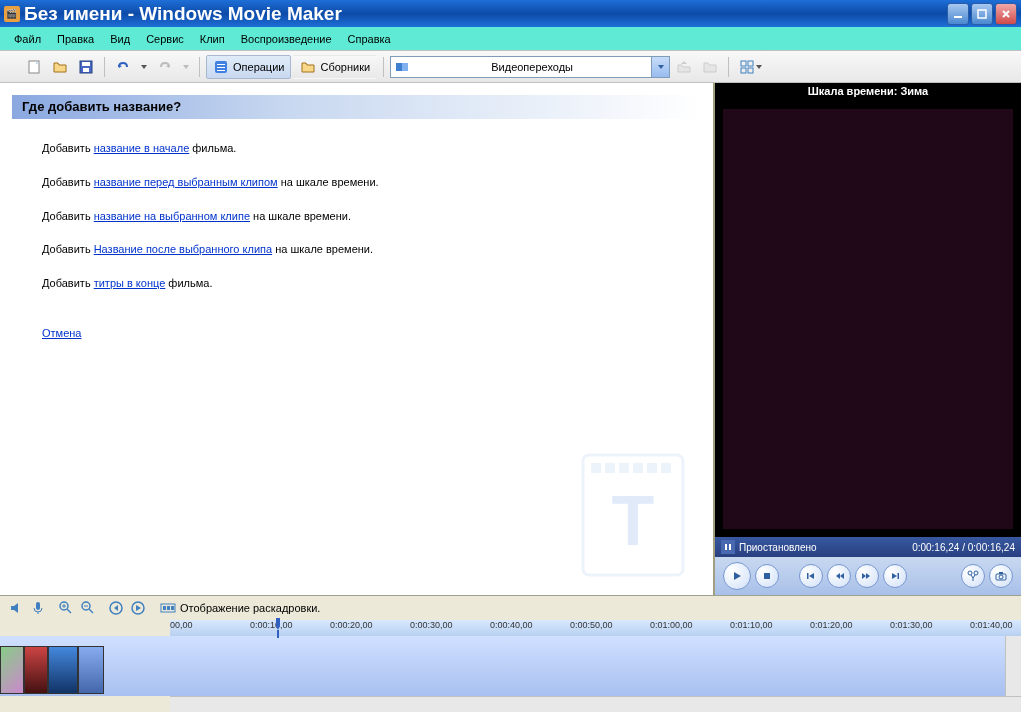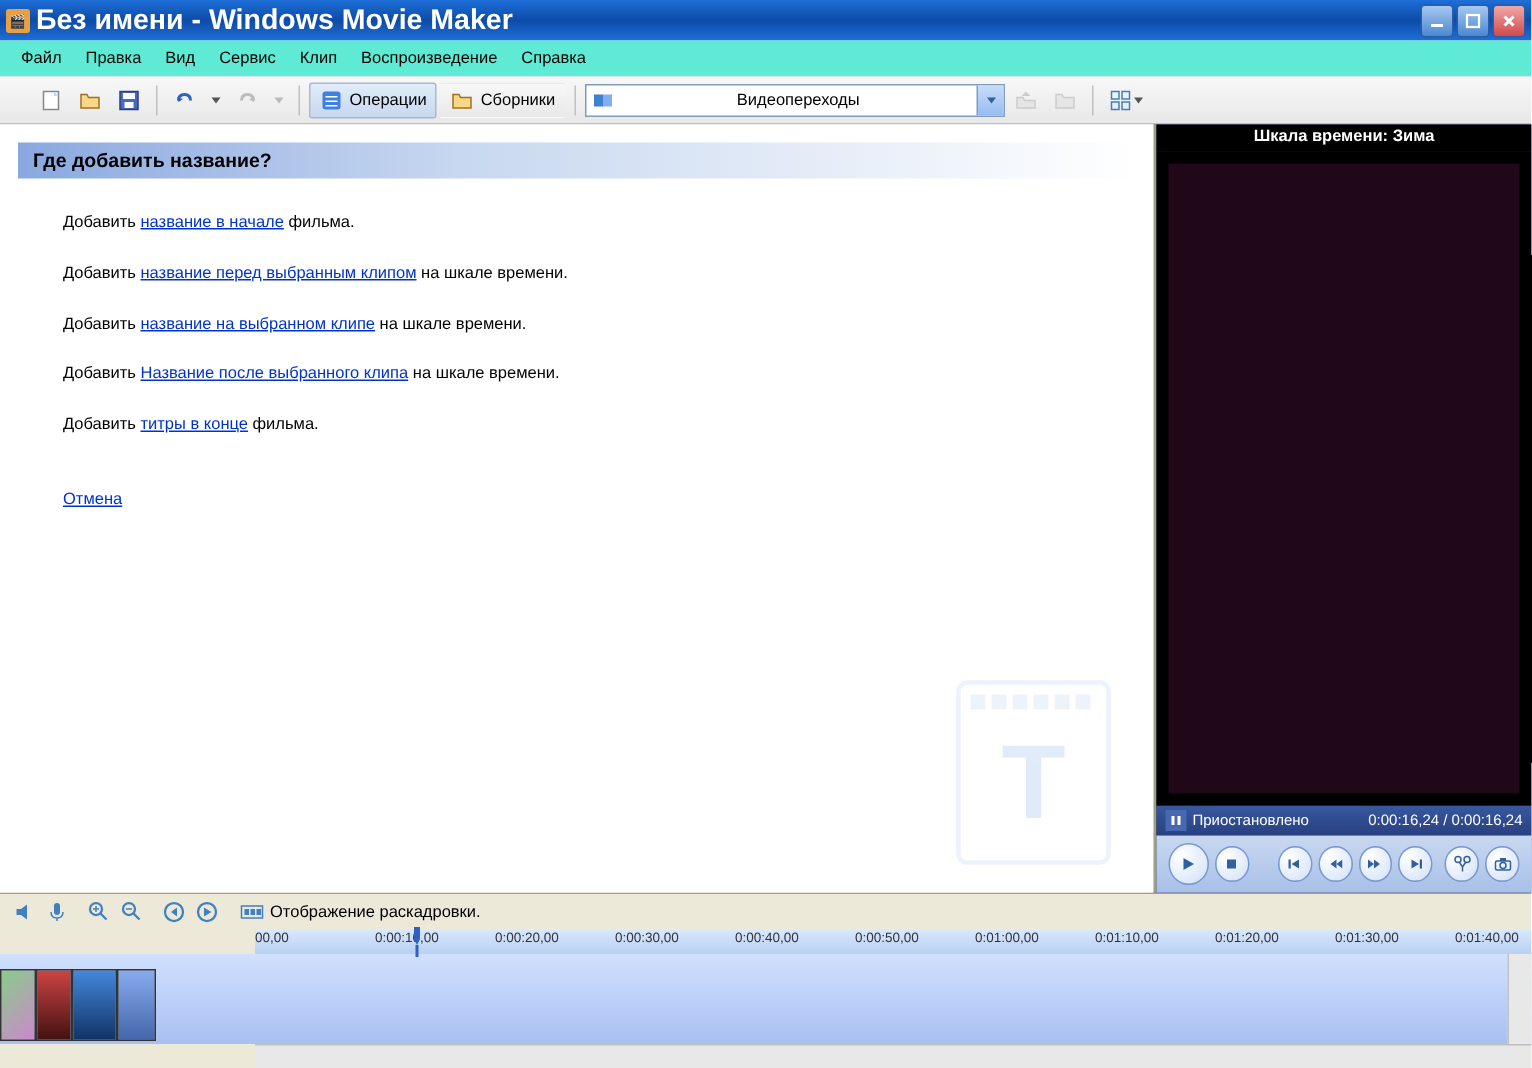--- a/index.html
+++ b/index.html
@@ -35,21 +35,21 @@
 .main { display: flex; height: 512px; }
 .task-pane { flex: 1; background: #fff; padding: 12px; position: relative; overflow: hidden; }
 .task-header { height: 24px; background: linear-gradient(to right, #8aa8e0 0%, #c8d8f0 40%, #fff 100%); padding: 4px 10px; font-weight: bold; font-size: 13px; color: #000; }
 .task-content { padding: 20px 30px; font-size: 11px; line-height: 1.8; }
 .task-line { margin-bottom: 14px; }
 .task-link { color: #0033cc; text-decoration: underline; cursor: pointer; }
 .cancel-link { margin-top: 30px; display: block; color: #0033cc; text-decoration: underline; cursor: pointer; }
 .t-watermark { position: absolute; right: 20px; bottom: 10px; width: 120px; height: 140px; opacity: 0.25; }
 
 
-.preview { width: 252px; background: #1a1a5a; display: flex; flex-direction: column; border-left: 2px solid #a0a080; }
+.preview { width: 308px; background: #1a1a5a; display: flex; flex-direction: column; border-left: 2px solid #a0a080; }
 .preview-title { height: 18px; background: #000; color: #fff; text-align: center; font-size: 11px; font-weight: bold; padding: 2px; }
 .preview-video { flex: 1; background: #000; position: relative; }
 .preview-video-inner { position: absolute; top: 8px; left: 8px; right: 8px; bottom: 8px; background: #200818; }
 .preview-status { height: 20px; background: linear-gradient(to bottom, #3858a0, #284080); display: flex; align-items: center; padding: 0 6px; color: #fff; font-size: 10px; }
 .preview-status-icon { width: 14px; height: 14px; margin-right: 4px; background: #4868b0; display: flex; align-items: center; justify-content: center; }
 .preview-status-text { flex: 1; }
 .preview-controls { height: 38px; background: linear-gradient(to bottom, #c8d8f0, #a8c0e8); display: flex; align-items: center; padding: 0 8px; gap: 4px; }
 .pc-btn { width: 24px; height: 24px; border-radius: 50%; background: radial-gradient(circle at 30% 30%, #fff, #d0e0f8); border: 1px solid #7898d0; display: flex; align-items: center; justify-content: center; cursor: pointer; }
 .pc-btn.large { width: 28px; height: 28px; }
 .pc-gap { flex: 1; }

